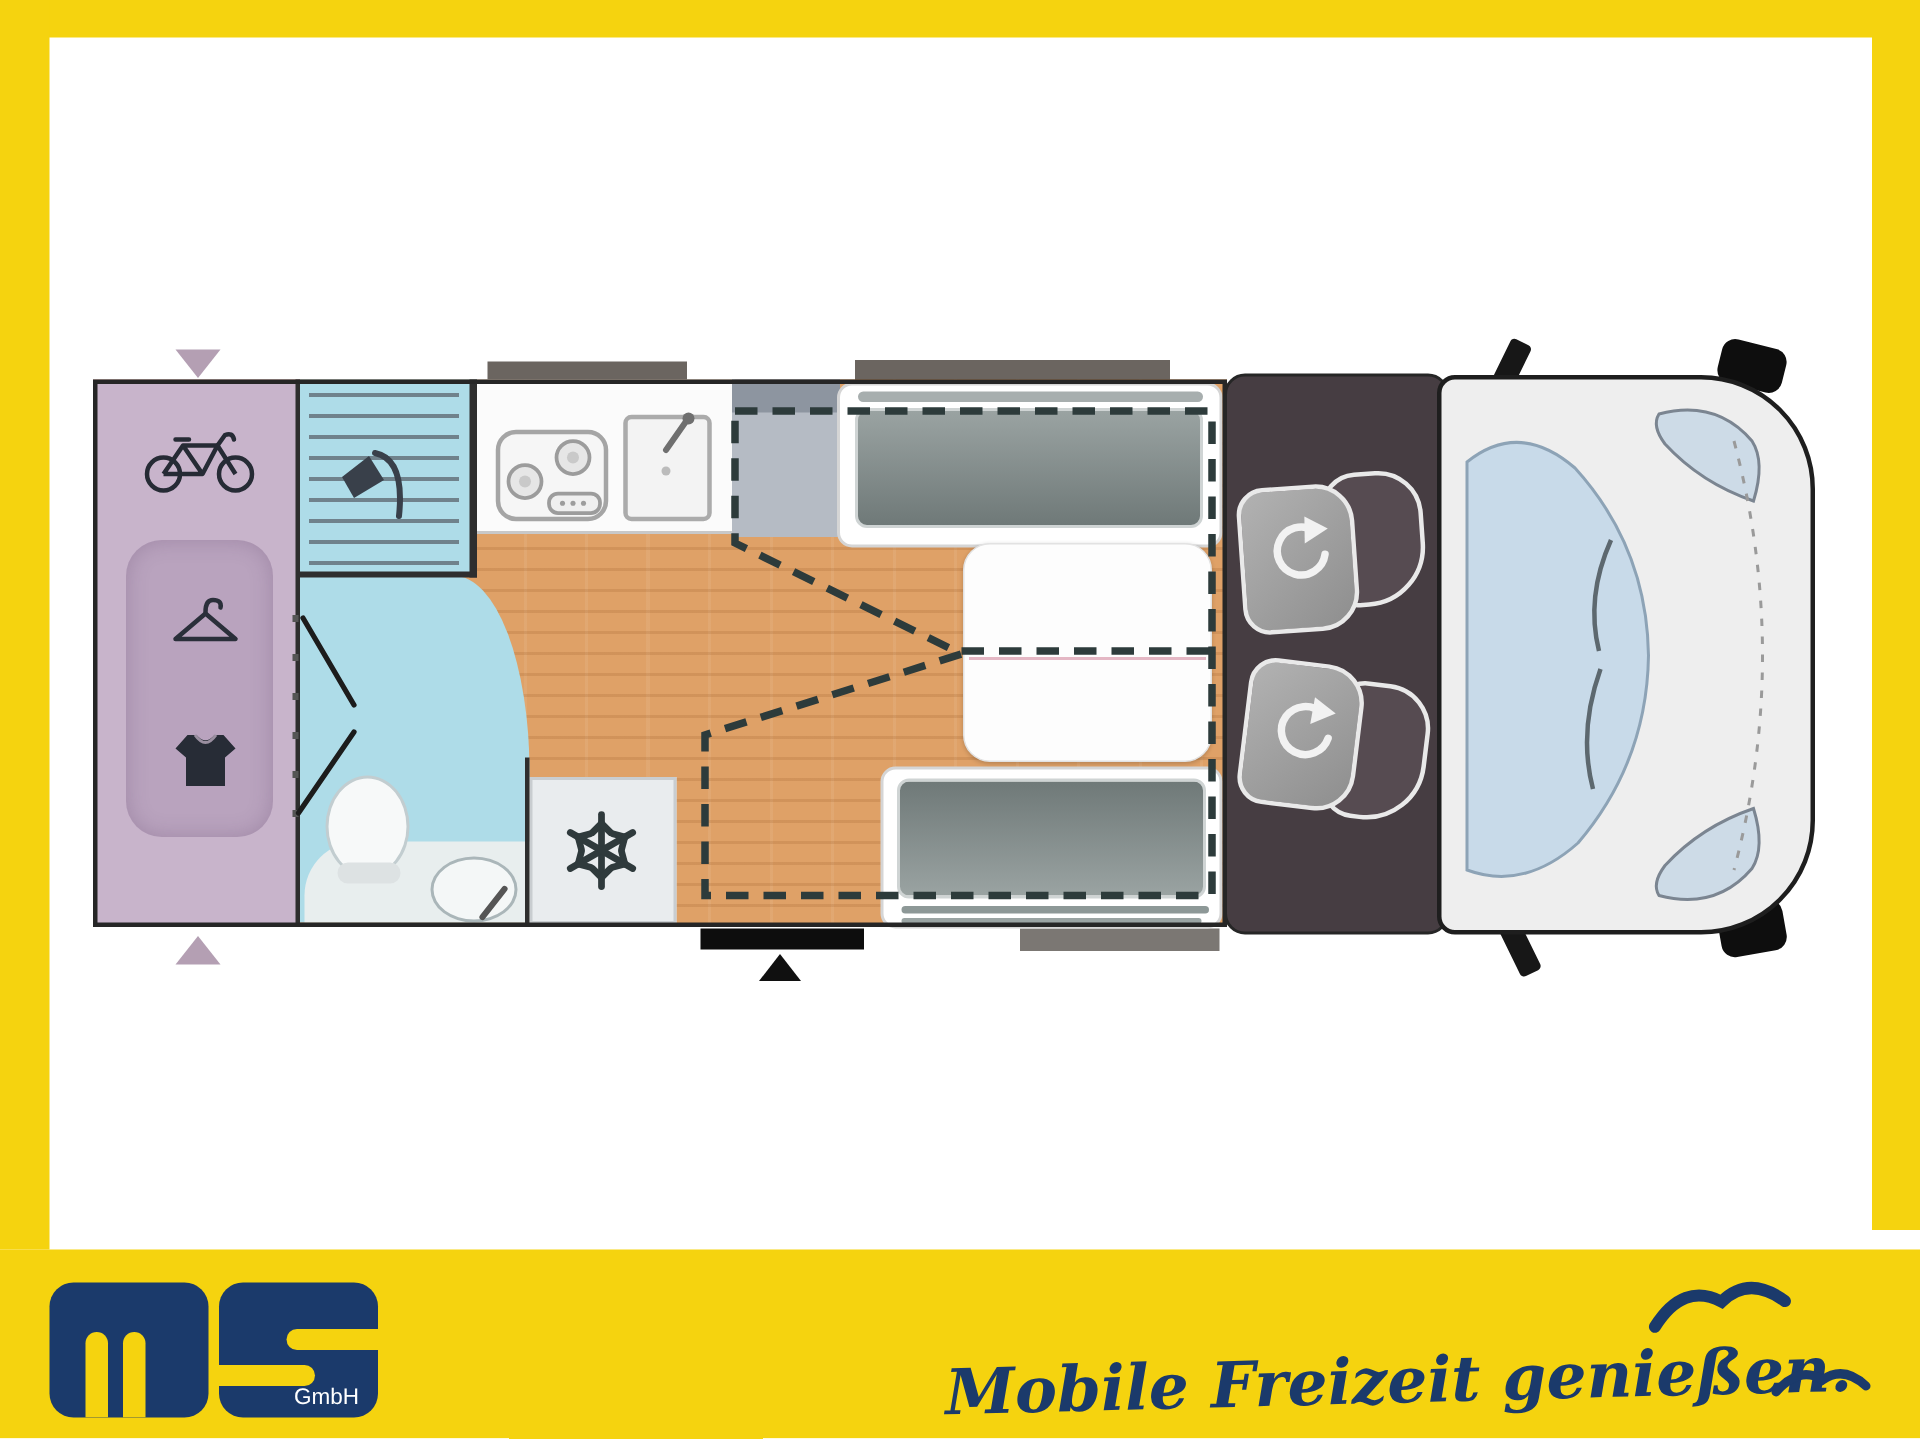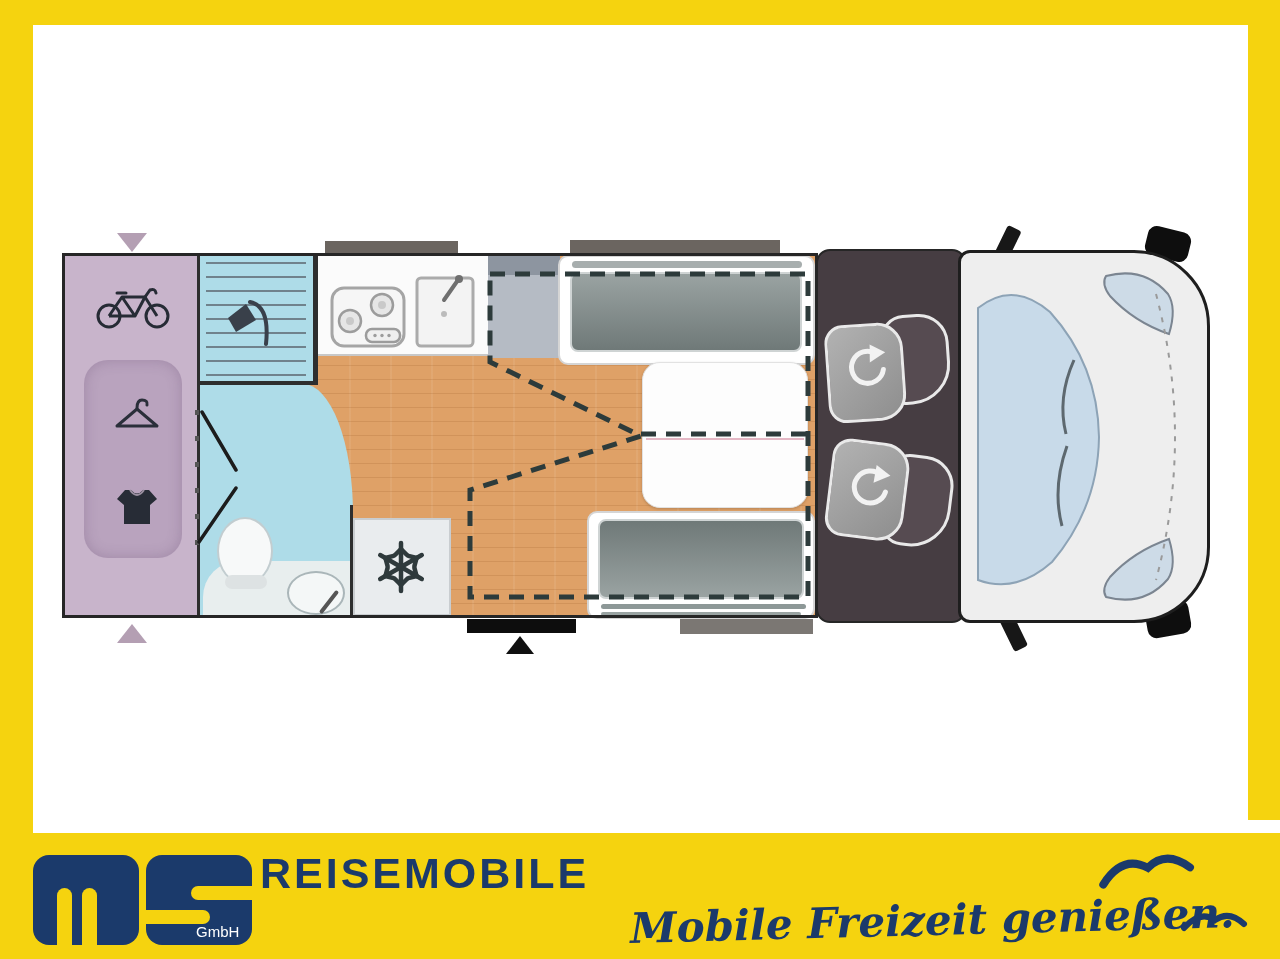--- a/index.html
+++ b/index.html
@@ -193,21 +193,20 @@
 
   <div class="logo-block" style="left:33px;top:855px;width:106px;height:90px;">
     <div class="logo-slot" style="left:24px;top:33px;width:15px;height:57px;border-radius:8px 8px 0 0;"></div>
     <div class="logo-slot" style="left:49px;top:33px;width:15px;height:57px;border-radius:8px 8px 0 0;"></div>
   </div>
   <div class="logo-block" style="left:146px;top:855px;width:106px;height:90px;">
     <div class="logo-slot" style="left:45px;top:31px;width:61px;height:14px;border-radius:8px 0 0 8px;"></div>
     <div class="logo-slot" style="left:0;top:55px;width:64px;height:14px;border-radius:0 8px 8px 0;"></div>
   </div>
   <div class="gmbh" style="left:196px;top:923px;">GmbH</div>
-  <div class="wordmark" style="left:260px;top:849px;">REISEMOBILE</div>
   <div class="tagline" style="left:630px;top:896px;">Mobile Freizeit genießen.</div>
   <svg style="position:absolute;left:1096px;top:848px;z-index:8;transform:rotate(-6deg);" width="100" height="44" viewBox="0 0 100 44">
     <path d="M 6 32 Q 28 4 52 20 Q 72 4 94 24" stroke="#1b3a6b" stroke-width="8" fill="none" stroke-linecap="round"></path>
   </svg>
   <svg style="position:absolute;left:1180px;top:906px;z-index:8;" width="68" height="30" viewBox="0 0 68 30">
     <path d="M 4 22 Q 20 4 35 14 Q 49 4 64 18" stroke="#1b3a6b" stroke-width="6" fill="none" stroke-linecap="round"></path>
   </svg>
 
 </div>
 

